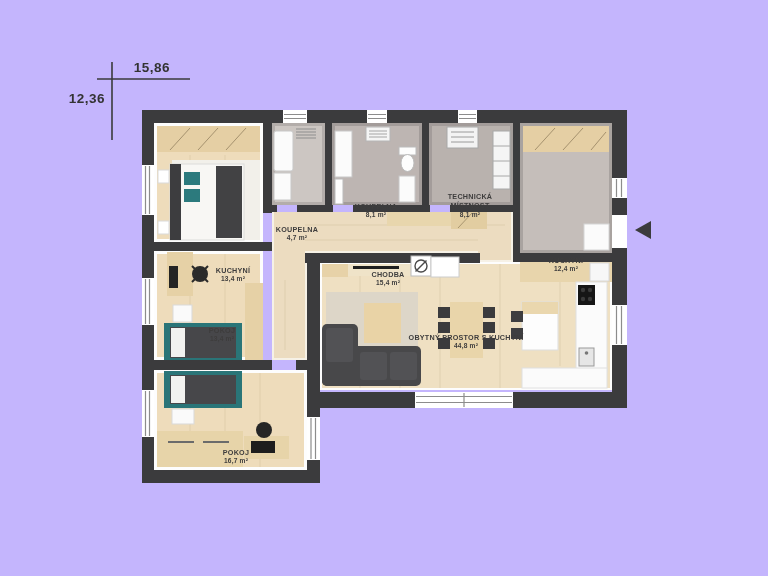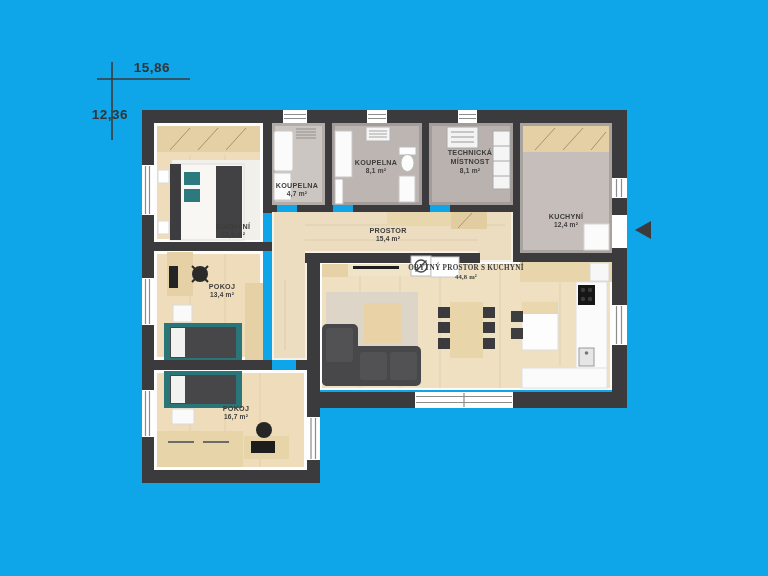--- a/index.html
+++ b/index.html
@@ -1,20 +1,20 @@
 <!DOCTYPE html>
 <html><head>
 <meta charset="utf-8">
 <style>
   html,body{margin:0;padding:0;background:#ffffff;}
-  #stage{position:relative;width:768px;height:576px;background:#0ea5e9;overflow:hidden;
+  #stage{position:relative;width:768px;height:576px;background:#c4b5fd;overflow:hidden;
          font-family:"Liberation Sans", sans-serif;}
   #plan-svg{position:absolute;left:0;top:0;}
   .room-label{position:absolute;text-align:center;color:#3e3d3d;pointer-events:none;}
-  .room-label .rn{display:block;font-weight:bold;font-size:7.2px;letter-spacing:.25px;line-height:1.3;}
+  .room-label .rn{display:block;font-weight:bold;font-size:7.2px;letter-spacing:.25px;line-height:1.3;margin-top:44px;}
   .room-label .ra{display:block;font-weight:bold;font-size:6.6px;letter-spacing:.2px;line-height:1.25;}
   .dim-label{position:absolute;font-weight:bold;font-size:13.5px;color:#333;text-align:center;
              letter-spacing:.5px;}
 </style>
 </head>
 <body>
 
 <div id="stage">
 
 <svg id="plan-svg" width="768" height="576" viewBox="0 0 768 576">
@@ -271,21 +271,21 @@
 
   <polygon points="635,230 651,221 651,239" fill="#3b3b3d"></polygon>
 
   <g stroke="#3a3a3a" stroke-width="1.6">
     <line x1="97" y1="79" x2="190" y2="79"></line>
     <line x1="112" y1="62" x2="112" y2="140"></line>
   </g>
 </svg>
 
 <div class="dim-label" style="left:126px;top:60px;width:52px;">15,86</div>
-<div class="dim-label" style="left:64px;top:107px;width:46px;margin-left:23px;">12,36</div>
+<div class="dim-label" style="left:64px;top:91px;width:46px;">12,36</div>
 
 <div class="room-label" style="left:183px;top:222px;width:100px;">
   <span class="rn">KUCHYNÍ</span>
   <span class="ra">13,4 m²</span>
 </div>
 <div class="room-label" style="left:257px;top:181px;width:80px;">
   <span class="rn">KOUPELNA</span>
   <span class="ra">4,7 m²</span>
 </div>
 <div class="room-label" style="left:336px;top:158px;width:80px;">
@@ -294,29 +294,29 @@
 </div>
 <div class="room-label" style="left:440px;top:148px;width:60px;">
   <span class="rn">TECHNICKÁ MÍSTNOST</span>
   <span class="ra">8,1 m²</span>
 </div>
 <div class="room-label" style="left:526px;top:212px;width:80px;">
   <span class="rn">KUCHYNÍ</span>
   <span class="ra">12,4 m²</span>
 </div>
 <div class="room-label" style="left:348px;top:226px;width:80px;">
-  <span class="rn">PROSTOR</span>
+  <span class="rn">CHODBA</span>
   <span class="ra">15,4 m²</span>
 </div>
 <div class="room-label" style="left:182px;top:282px;width:80px;">
   <span class="rn">POKOJ</span>
   <span class="ra">13,4 m²</span>
 </div>
 <div class="room-label" style="left:196px;top:404px;width:80px;">
   <span class="rn">POKOJ</span>
   <span class="ra">16,7 m²</span>
 </div>
-<div class="room-label" style="left:381px;top:264px;width:170px;font-family:Liberation Serif, serif;">
+<div class="room-label" style="left:381px;top:289px;width:170px;">
   <span class="rn">OBYTNÝ PROSTOR S KUCHYNÍ</span>
   <span class="ra">44,8 m²</span>
 </div>
 
 </div>
 
 </body></html>

